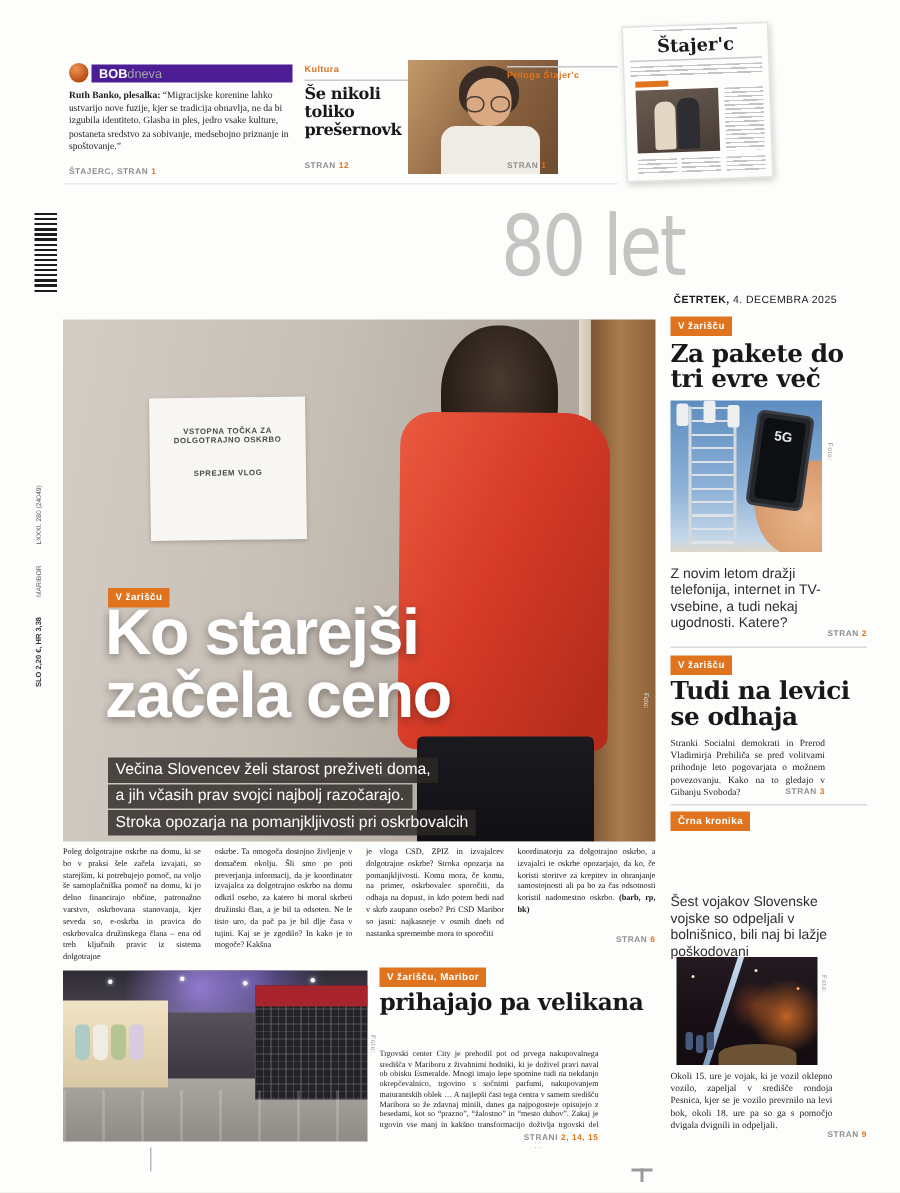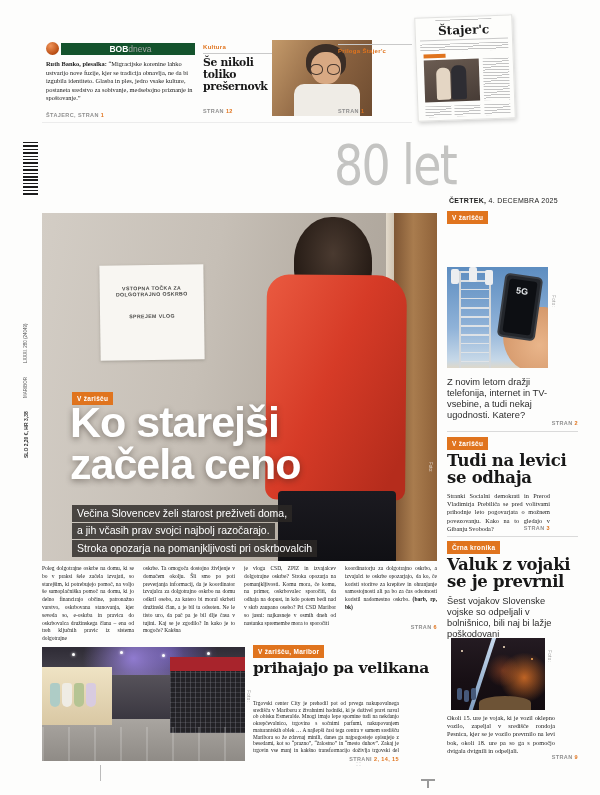--- a/index.html
+++ b/index.html
@@ -19,22 +19,22 @@
   .barcode{position:absolute;left:23px;top:142px;width:15px;height:54px;
            background:repeating-linear-gradient(180deg,#1c1c1c 0 1.5px,#fff 1.5px 3.4px);}
   .spine-text{position:absolute;left:23px;top:204px;height:260px;width:14px;
               writing-mode:vertical-rl;transform:rotate(180deg);font-size:5px;color:#333;}
   .spine-text .price{font-weight:bold;padding:6px 0;}
   .spine-text .ed{color:#666;font-size:4.5px;padding:6px 0;}
   .spine-text .iss{color:#555;font-size:4.5px;padding:6px 0;}
   
   .bob-avatar{position:absolute;left:46px;top:42px;width:13px;height:13px;border-radius:50%;
               background:radial-gradient(circle at 35% 30%,#f0945a,#b94d12 70%,#7c3208);}
-  .bob-bar{position:absolute;left:61px;top:43px;width:134px;height:12px;background:#14532d;
-           color:#fff;font-size:8.5px;font-weight:bold;line-height:12px;padding-left:5px;box-sizing:border-box;text-align:center;}
+  .bob-bar{position:absolute;left:61px;top:43px;width:134px;height:12px;background:#4c1d95;
+           color:#fff;font-size:8.5px;font-weight:bold;line-height:12px;padding-left:5px;box-sizing:border-box;}
   .bob-bar .lt{color:#a7a7a7;font-weight:normal;}
   .bob-quote{position:absolute;left:46px;top:60px;width:150px;margin:0;
              font-family:"Liberation Serif",serif;font-size:6.4px;line-height:1.33;color:#1c1c1c;}
   .portrait{position:absolute;left:272px;top:40px;width:100px;height:76px;overflow:hidden;
             background:linear-gradient(120deg,#c49a6a,#8a6240 55%,#6e4c30);}
   .p-hair{position:absolute;left:34px;top:4px;width:40px;height:34px;border-radius:50% 50% 40% 40%;background:#3a2d26;}
   .p-face{position:absolute;left:39px;top:12px;width:30px;height:32px;border-radius:46%;background:#d8a983;}
   .p-glass{position:absolute;width:11px;height:9px;border:1.5px solid #4a3a30;border-radius:45%;top:24px;}
   .p-top{position:absolute;left:22px;top:44px;width:66px;height:32px;border-radius:10px 10px 0 0;background:#efece6;}
   .minipaper{position:absolute;left:416px;top:16px;width:96px;height:102px;background:#fdfdfb;
@@ -221,20 +221,24 @@
 
   <div class="leadbody">
     <p>Poleg dolgotrajne oskrbe na domu, ki se bo v praksi šele začela izvajati, so starejšim, ki potrebujejo pomoč, na voljo še samoplačniška pomoč na domu, ki jo delno financirajo občine, patronažno varstvo, oskrbovana stanovanja, kjer seveda so, e-oskrba in pravica do oskrbovalca družinskega člana – ena od treh ključnih pravic iz sistema dolgotrajne</p>
     <p>oskrbe. Ta omogoča dostojno življenje v domačem okolju. Šli smo po poti preverjanja informacij, da je koordinator izvajalca za dolgotrajno oskrbo na domu odkril osebo, za katero bi moral skrbeti družinski član, a je bil ta odsoten. Ne le tisto uro, da pač pa je bil dlje časa v tujini. Kaj se je zgodilo? In kako je to mogoče? Kakšna</p>
     <p>je vloga CSD, ZPIZ in izvajalcev dolgotrajne oskrbe? Stroka opozarja na pomanjkljivosti. Komu mora, če komu, na primer, oskrbovalec sporočiti, da odhaja na dopust, in kdo potem bedi nad v skrb zaupano osebo? Pri CSD Maribor so jasni: najkasneje v osmih dneh od nastanka spremembe mora to sporočiti</p>
     <p><span>koordinatorju za dolgotrajno oskrbo, a izvajalci te oskrbe opozarjajo, da ko, če koristi storitve za krepitev in ohranjanje samostojnosti ali pa bo za čas odsotnosti koristil nadomestno oskrbo.</span> <b>(barb, rp, bk)</b></p>
   </div>
   <div class="ref" style="left:297px;top:624px;width:140px;text-align:right;"><span>STRAN</span> <b>6</b></div>
 
   <div class="tag" style="left:447px;top:211px;">V žarišču</div>
+  <div class="r-title h-serif" style="left:447px;top:227px;">
+    <div>Za pakete do</div>
+    <div>tri evre več</div>
+  </div>
   <div class="telcophoto">
     <div class="lattice"></div>
     <div class="panel" style="left:4px;top:2px;"></div>
     <div class="panel" style="left:22px;top:0;"></div>
     <div class="panel" style="left:38px;top:3px;"></div>
     <div class="hand"></div>
     <div class="phone">
       <div class="screen">5G</div>
     </div>
   </div>
@@ -246,24 +250,20 @@
   <div class="tag" style="left:447px;top:437px;">V žarišču</div>
   <div class="r-title h-serif" style="left:447px;top:452px;">
     <div>Tudi na levici</div>
     <div>se odhaja</div>
   </div>
   <div class="r-serif" style="left:447px;top:492px;width:103px;">Stranki Socialni demokrati in Prerod Vladimirja Prebiliča se pred volitvami prihodnje leto pogovarjata o možnem povezovanju. Kako na to gledajo v Gibanju Svoboda?</div>
   <div class="ref" style="left:447px;top:525px;width:103px;text-align:right;"><span>STRAN</span> <b>3</b></div>
   <div class="divider" style="left:447px;top:536px;"></div>
 
   <div class="tag" style="left:447px;top:541px;">Črna kronika</div>
-  <div class="r-title h-serif" style="left:447px;top:556px;">
-    <div>Valuk z vojaki</div>
-    <div>se je prevrnil</div>
-  </div>
   <div class="r-sans" style="left:447px;top:596px;width:110px;">Šest vojakov Slovenske vojske so odpeljali v bolnišnico, bili naj bi lažje poškodovani</div>
   <div class="cranephoto">
     <div class="boom"></div>
     <div class="soldier" style="left:6px;"></div>
     <div class="soldier" style="left:13px;bottom:8px;"></div>
     <div class="soldier" style="left:20px;"></div>
     <div class="mound"></div>
     <div class="dot" style="left:10px;top:12px;"></div>
     <div class="dot" style="left:52px;top:8px;"></div>
     <div class="dot" style="left:80px;top:20px;background:#ffb05a;"></div>

